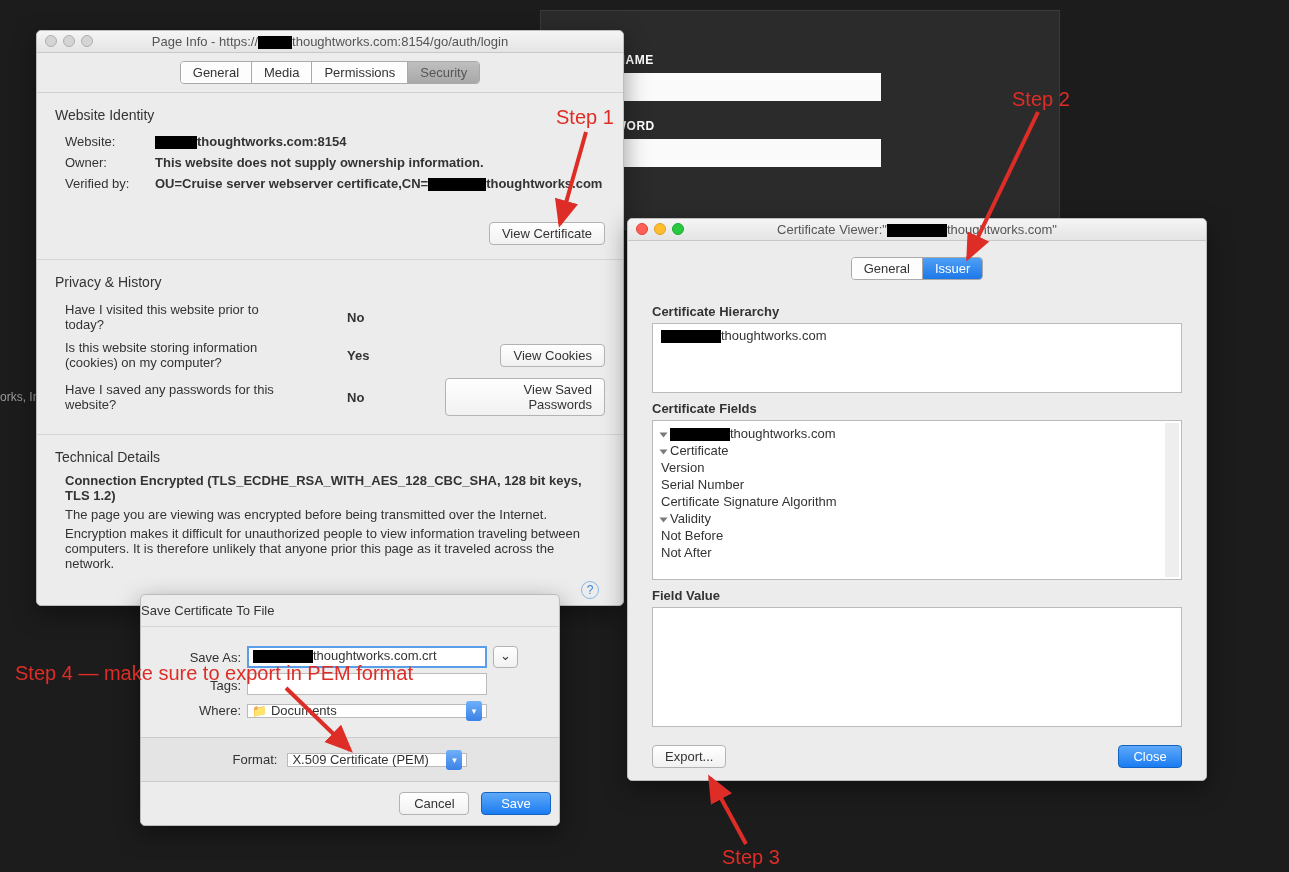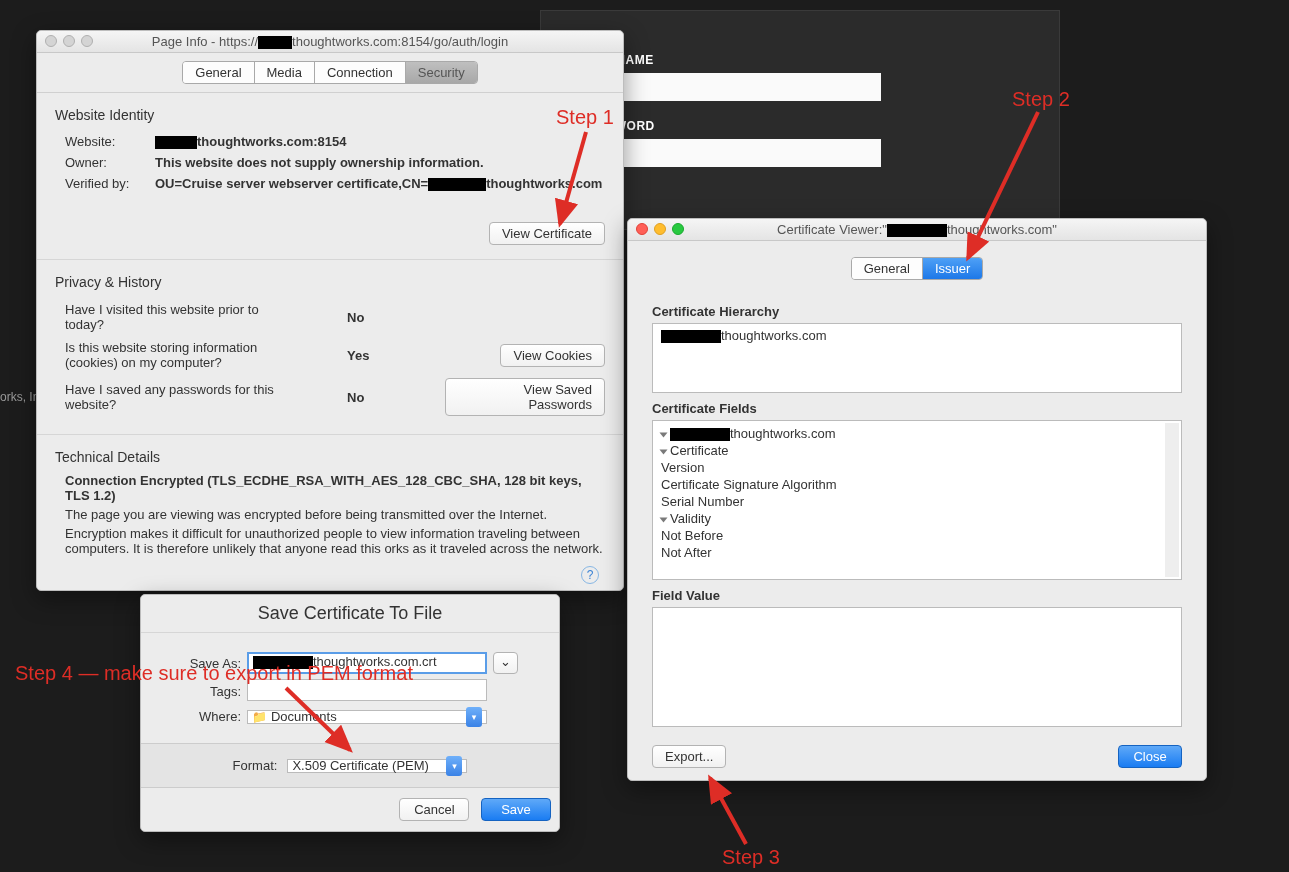--- a/index.html
+++ b/index.html
@@ -94,21 +94,21 @@
   .tree li { padding: 1px 0; }
   .tri { display:inline-block; width:0; height:0; border-left:5px solid #7a7a7a; border-top:4px solid transparent; border-bottom:4px solid transparent; margin-right:4px; transform: rotate(90deg); vertical-align:middle;}
   .ind1 { padding-left: 18px;}
   .ind2 { padding-left: 40px;}
   .ind3 { padding-left: 62px;}
   .valuebox { height: 120px; }
   .cv-footer { display:flex; justify-content:space-between; padding: 6px 24px 0; }
 
   
   .savedlg { left:140px; top: 594px; width: 420px; background:#ececec; border:1px solid #bbb; border-radius:5px; box-shadow:0 8px 24px rgba(0,0,0,0.4); position:absolute;}
-  .savedlg .hdrrow { text-align:center; padding: 8px 0; font-size:18px; border-bottom:1px solid #d6d6d6;}
+  .savedlg .hdrrow { text-align:left; padding: 8px 0; font-size:13px; border-bottom:1px solid #d6d6d6;}
   .savedlg .body { padding: 14px 20px;}
   .drow { display:flex; align-items:center; margin:5px 0; gap:6px;}
   .drow .dlbl { width: 80px; text-align:right; font-size:13px;}
   .drow .dval { flex:1; }
   .textfield { background:#fff; border:1px solid #9cb8e4; height:22px; width: 240px; padding:0 4px; font-size:13px; display:inline-block;}
   .combobox { background:#fff; border:1px solid #bbb; height:14px; width:240px; padding:0 4px; font-size:13px; display:inline-flex; align-items:center; justify-content:space-between;}
   .combobox .arrow, .textfield-arrow { width:16px; background:linear-gradient(#6fb0fa,#3a82e6); color:#fff; text-align:center; font-size:9px; border-radius:3px; line-height:20px; height:20px; display:inline-block;}
   .folder-icon::before { content:"📁"; font-size:12px; margin-right:4px;}
   .formatpanel { background:#e4e4e4; border-top:1px solid #ccc; border-bottom:1px solid #ccc; padding:14px 20px; display:flex; align-items:center; justify-content:center;}
   .formatpanel .dlbl { width:auto; margin-right:10px;}
@@ -140,21 +140,21 @@
     <span class="ttext">
       <span>Page Info - https://</span>
         <span class="redacted" style="width:34px"></span>
         <span>thoughtworks.com:8154/go/auth/login</span>
     </span>
   </div>
   <div class="tabbar">
     <div class="seg">
       <div>General</div>
       <div>Media</div>
-      <div>Connection</div>
+      <div>Permissions</div>
       <div class="sel">Security</div>
     </div>
   </div>
 
   <div class="section">
     <h3>Website Identity</h3>
     <div style="padding-left:10px">
       <div class="row">
         <div class="lbl">Website:</div>
         <div class="val bold"><span class="redacted" style="width:42px"></span><span>thoughtworks.com:8154</span></div>
@@ -194,21 +194,21 @@
         <div class="bcol"><span class="btn">View Saved Passwords</span></div>
       </div>
     </div>
   </div>
 
   <div class="section tech" style="border-bottom:none">
     <h3>Technical Details</h3>
     <div style="padding-left:10px">
       <p class="bold">Connection Encrypted (TLS_ECDHE_RSA_WITH_AES_128_CBC_SHA, 128 bit keys, TLS 1.2)</p>
       <p>The page you are viewing was encrypted before being transmitted over the Internet.</p>
-      <p>Encryption makes it difficult for unauthorized people to view information traveling between computers. It is therefore unlikely that anyone read this orks as it traveled across the network.</p>
+      <p>Encryption makes it difficult for unauthorized people to view information traveling between computers. It is therefore unlikely that anyone prior this page as it traveled across the network.</p>
     </div>
     <span class="helpicon">?</span>
   </div>
 </div>
 
 <div class="window certviewer">
   <div class="titlebar">
     <div class="traffic">
       <span></span>
       <span></span>
@@ -231,22 +231,22 @@
     <div class="whitebox hierbox">
       <span class="redacted" style="width:60px"></span><span>thoughtworks.com</span>
     </div>
 
     <div class="subhead">Certificate Fields</div>
     <div class="whitebox fieldsbox">
       <ul class="tree">
         <li><span class="tri"></span><span class="redacted" style="width:60px"></span><span>thoughtworks.com</span></li>
         <li class="ind1"><span class="tri"></span><span>Certificate</span></li>
         <li class="ind2">Version</li>
+        <li class="ind2">Serial Number</li>
         <li class="ind2">Certificate Signature Algorithm</li>
-        <li class="ind2">Serial Number</li>
         <li class="ind1"><span class="tri"></span><span>Validity</span></li>
         <li class="ind3">Not Before</li>
         <li class="ind3">Not After</li>
       </ul>
       <div class="scrollbar"></div>
     </div>
 
     <div class="subhead">Field Value</div>
     <div class="whitebox valuebox"></div>
   </div>

